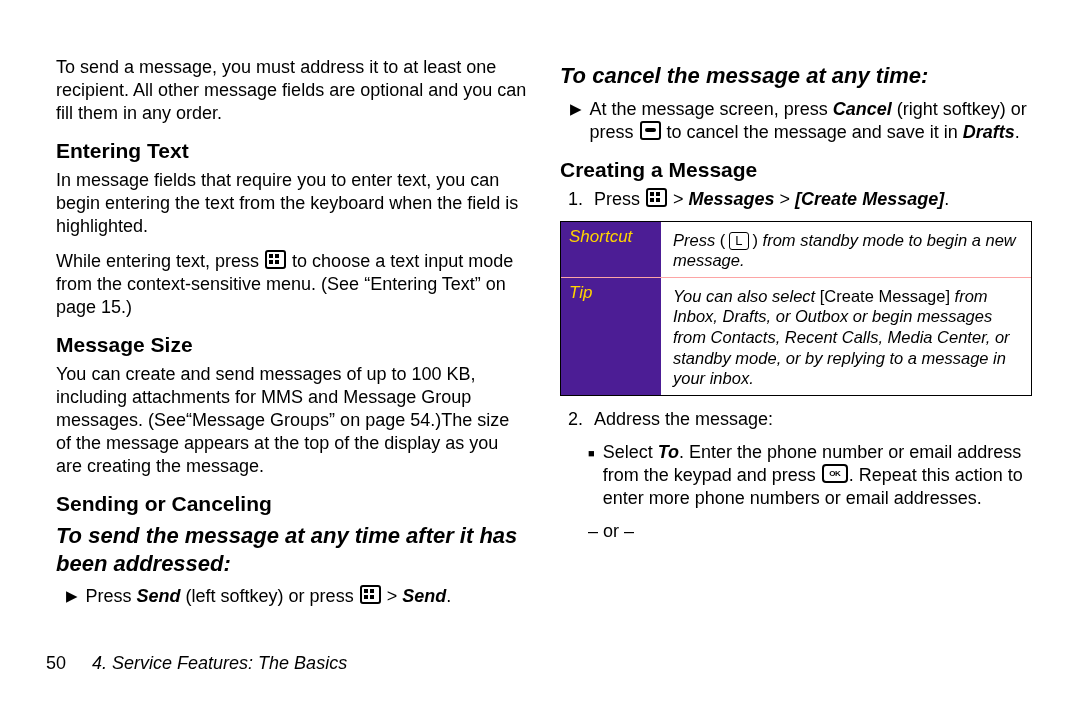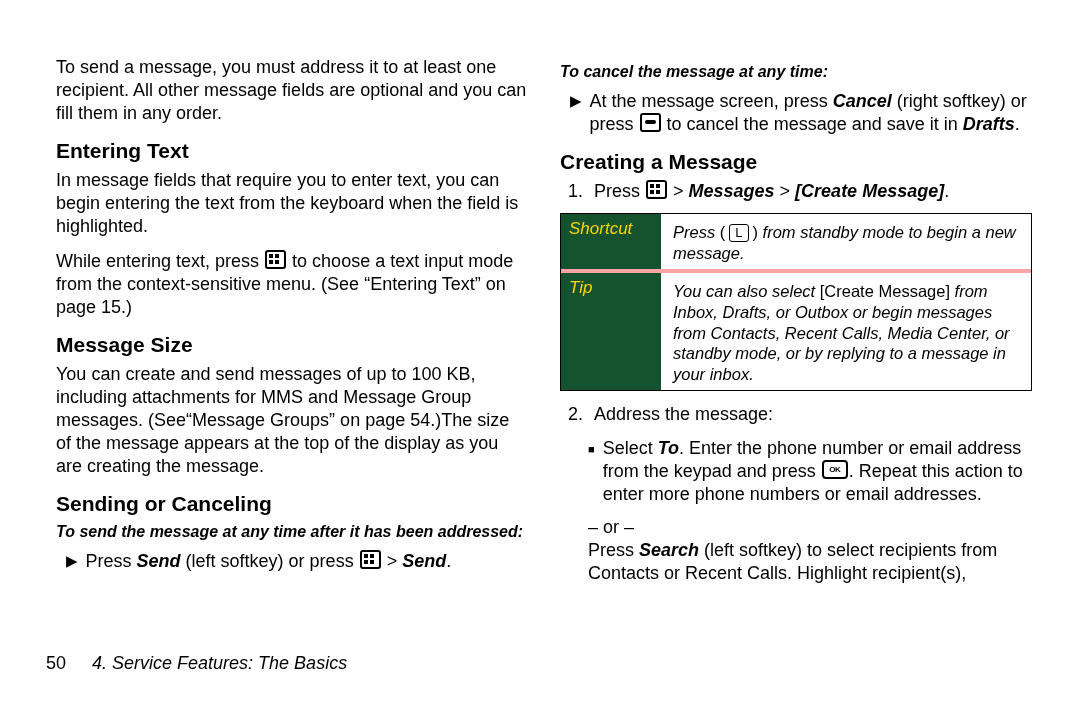--- a/index.html
+++ b/index.html
@@ -32,21 +32,21 @@
     line-height: 1.28;
   }
   .hd {
     font-size: 21px;
     font-weight: bold;
     margin: 14px 0 6px 0;
   }
   .subhd {
     font-style: italic;
     font-weight: bold;
-    font-size: 16px;
+    font-size: 22px;
     margin: 6px 0 8px 0;
     line-height: 1.25;
   }
   .bi { font-style: italic; font-weight: bold; margin-top: 8px; }
 
   .bullet-row, .num-row, .square-row {
     display: flex;
     gap: 8px;
     margin-bottom: 10px;
     font-size: 18px;
@@ -126,25 +126,25 @@
     border: 1px solid #000;
     margin: 6px 0 12px 0;
   }
   .boxframe .boxrow {
     display: flex;
     gap: 12px;
     padding: 6px 8px;
     align-items: flex-start;
   }
   .boxframe .boxrow + .boxrow {
-    border-top: 4px solid #fca5a5;
+    border-top: 1px solid #fca5a5;
   }
   .boxlabel {
     flex: 0 0 84px;
-    background: #14532d;
+    background: #4c1d95;
     color: #ffd400;
     font-style: italic;
     font-weight: 500;
     font-size: 17px;
     padding: 4px 8px;
     margin: -6px 0 -6px -8px;
     line-height: 1.3;
     align-self: stretch;
   }
   .boxtext {
@@ -235,25 +235,20 @@
 
       <div class="square-row">
         <div class="sq">■</div>
         <div class="body">
           <span>Select </span><span class="bi">To</span><span>. Enter the phone number or email address from the keypad and press </span><span class="keyicon okk"></span><span>. Repeat this action to enter more phone numbers or email addresses.</span>
         </div>
       </div>
 
       <p class="or">– or –</p>
 
-      <div class="square-row" style="padding-left:28px">
-        <div class="body">
-          <span>Press </span><span class="bi">Search</span><span> (left softkey) to select recipients from Contacts or Recent Calls. Highlight recipient(s),</span>
-        </div>
-      </div>
 
     </div>
   </div>
 
   <div class="footer">
     <span class="pn">50</span><span>4. Service Features: The Basics</span>
   </div>
 </div>
 
 </body></html>

